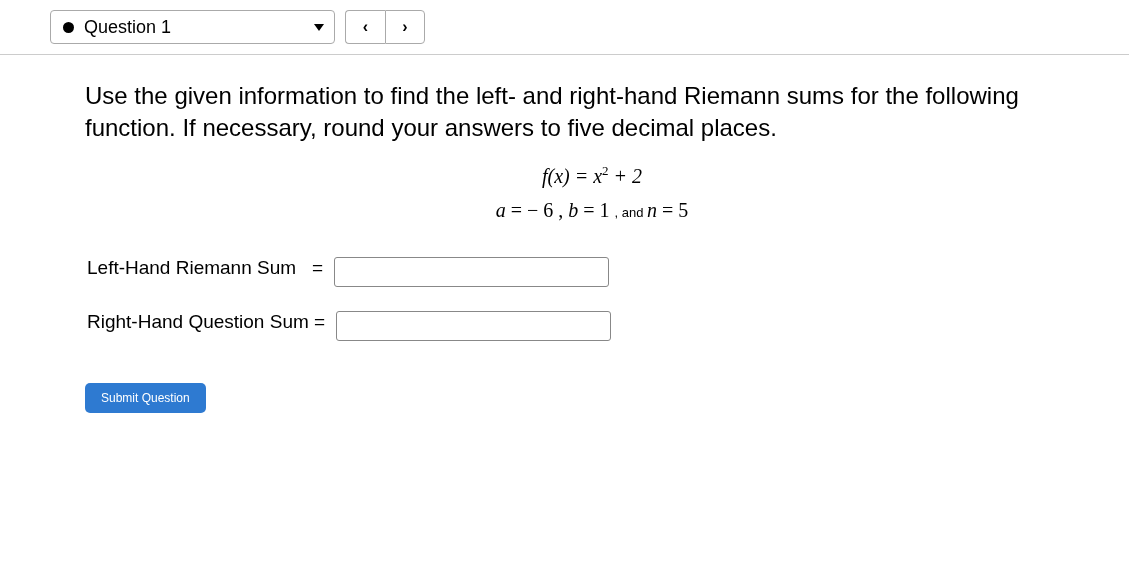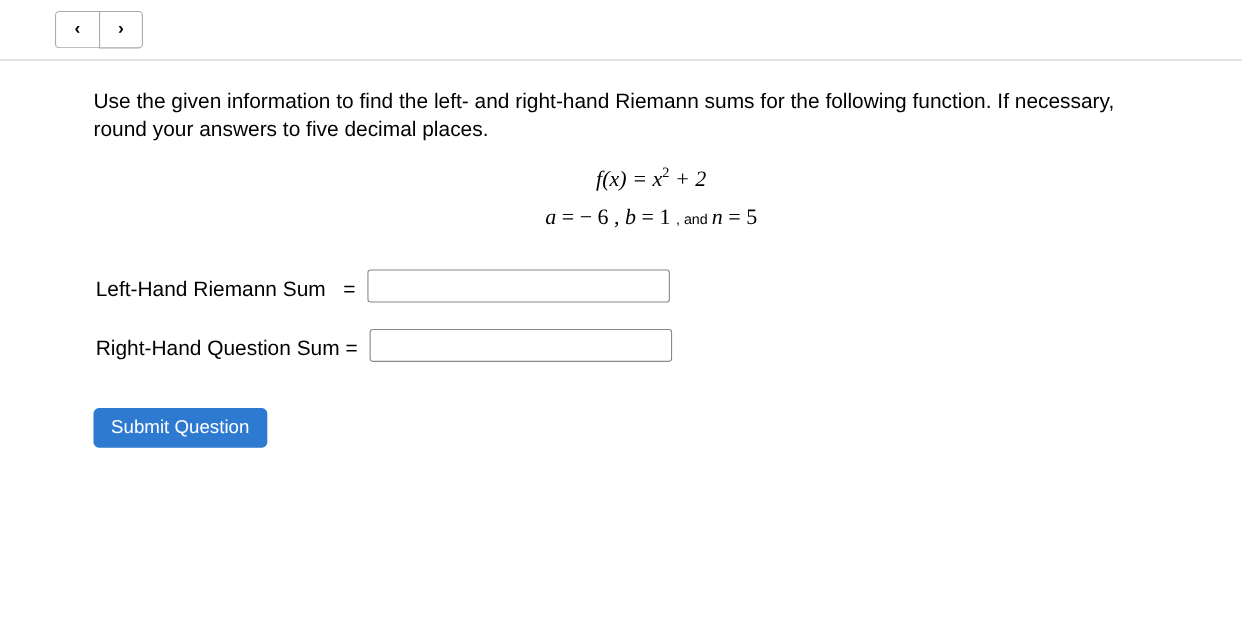--- a/index.html
+++ b/index.html
@@ -61,21 +61,21 @@
       display: flex;
       align-items: center;
       justify-content: center;
     }
     .nav-btn:first-child { border-radius: 4px 0 0 4px; border-right: none; }
     .nav-btn:last-child { border-radius: 0 4px 4px 0; }
     .content {
       padding: 25px 70px 25px 85px;
     }
     .instructions {
-      font-size: 19px;
+      font-size: 24px;
       line-height: 1.35;
       margin-bottom: 18px;
       max-width: 960px;
     }
     .math-center {
       text-align: center;
       font-family: "Times New Roman", serif;
       font-size: 20px;
       font-style: italic;
       margin: 8px 0 12px 0;
@@ -86,21 +86,21 @@
       text-align: center;
       font-family: "Times New Roman", serif;
       font-size: 20px;
       margin: 10px 0 35px 0;
       padding-left: 40px;
     }
     .params-line .it { font-style: italic; }
     .params-line .plain-and { font-family: -apple-system, BlinkMacSystemFont, "Segoe UI", Arial, sans-serif; font-style: normal; font-size: 13px; }
     .answer-row {
       display: flex;
-      align-items: flex-end;
+      align-items: flex-start;
       margin: 0 0 24px 2px;
       font-size: 19px;
     }
     .answer-label {
       white-space: pre;
     }
     .answer-input {
       border: 1px solid #888;
       border-radius: 3px;
       height: 30px;
@@ -109,29 +109,36 @@
       font-size: 16px;
       margin-left: 6px;
     }
     .submit-btn {
       display: inline-block;
       background: #2e7ad1;
       color: #fff;
       border: none;
       border-radius: 5px;
       padding: 8px 16px;
-      font-size: 17px;
+      font-size: 12px;
       cursor: pointer;
       margin-top: 18px;
     }
   </style>
 </head>
 <body>
 
 <div class="toolbar">
+  <div class="question-selector">
+    <div class="question-selector-left">
+      <span class="dot"></span>
+      <span>Question 1</span>
+    </div>
+    <span class="caret-down"></span>
+  </div>
   <div class="nav-buttons">
     <button class="nav-btn">
       <span>‹</span>
     </button>
     <button class="nav-btn">
       <span>›</span>
     </button>
   </div>
 </div>
 

